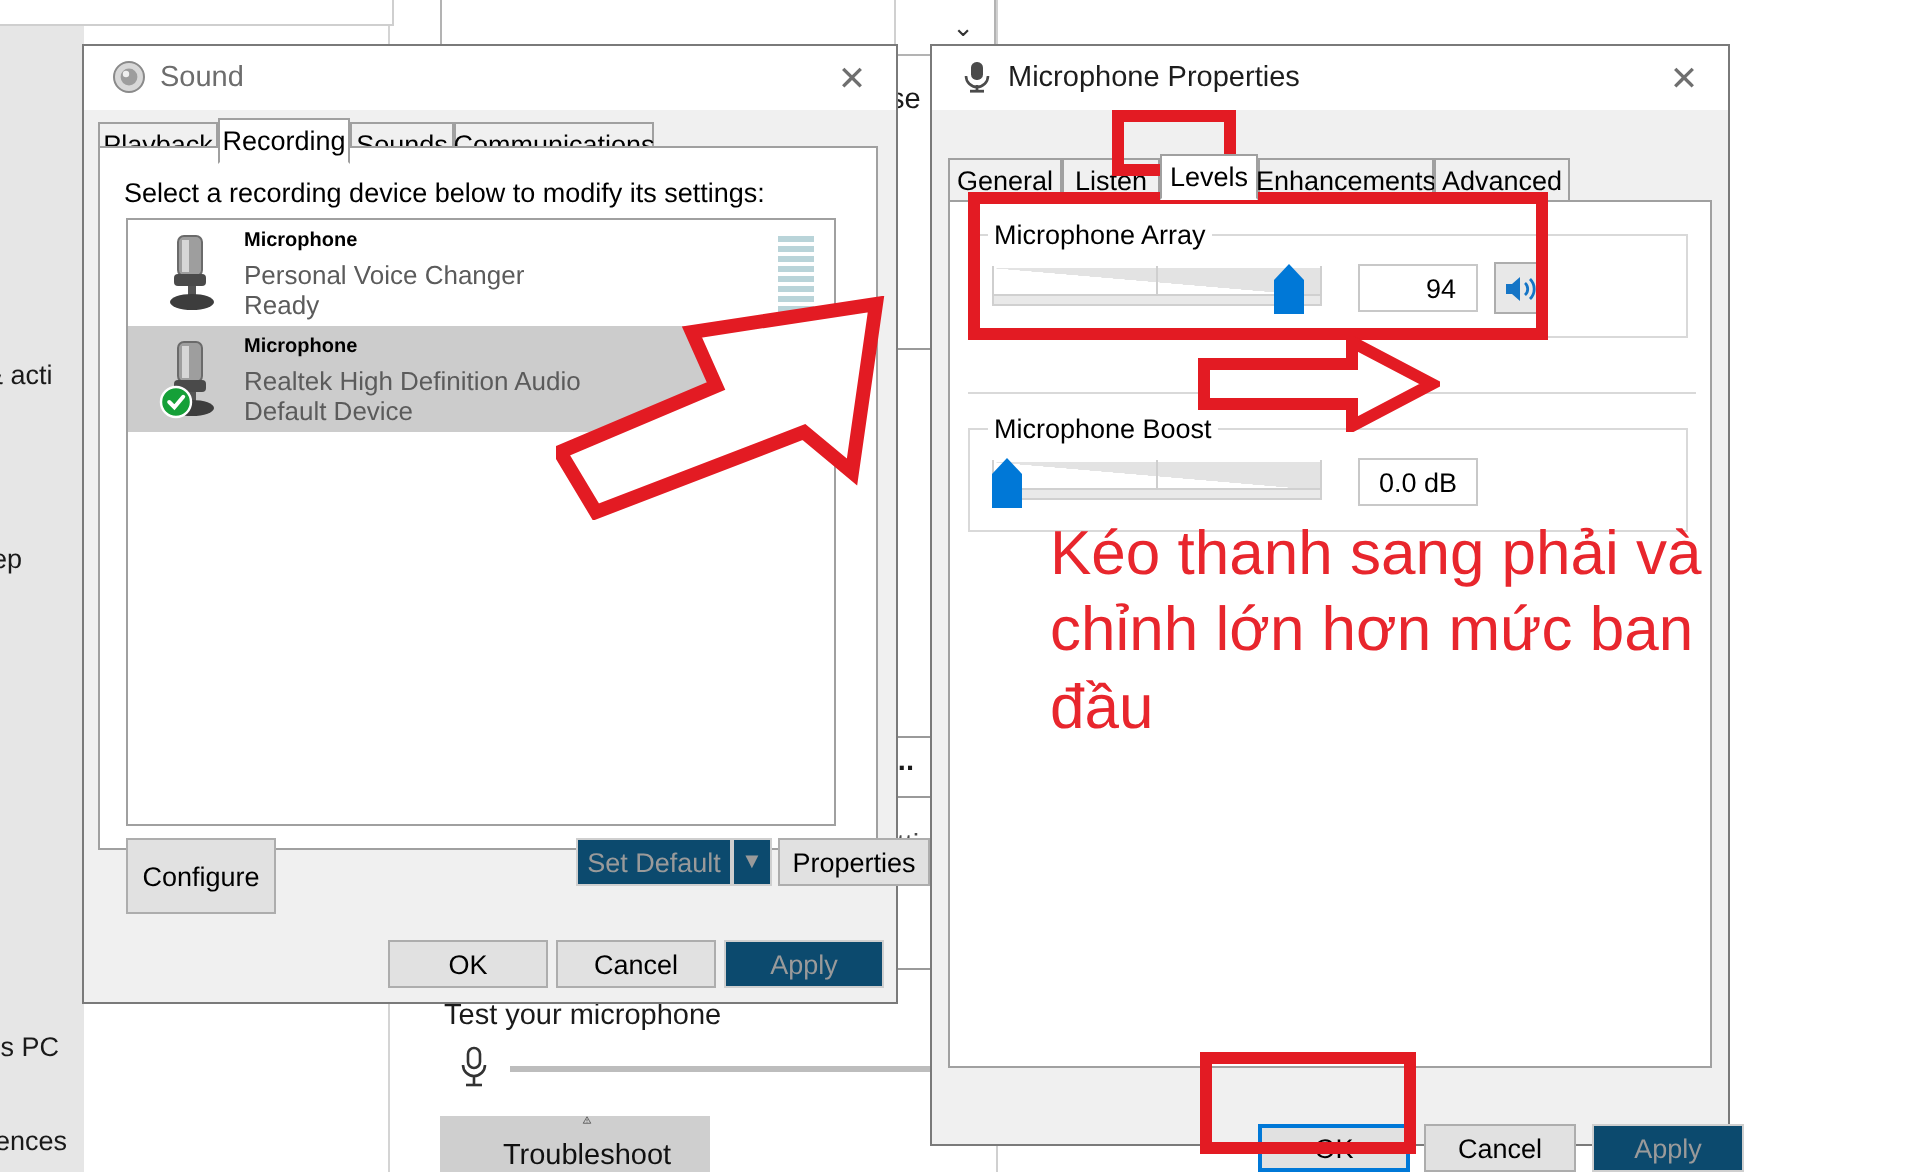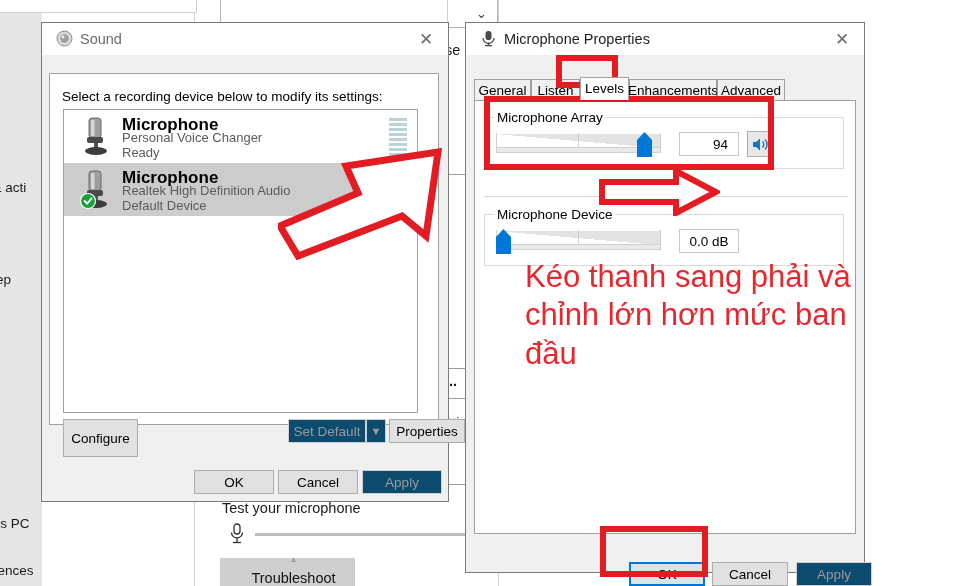--- a/index.html
+++ b/index.html
@@ -82,21 +82,21 @@
 
   
   #sound-dialog{left:41px;top:22px;width:406px;height:478px;}
   #sound-hint{position:absolute;left:20px;top:66px;font-size:13.5px;color:#000;white-space:nowrap;}
   #device-list{
     position:absolute;left:21px;top:86px;width:355px;height:304px;
     background:#fff;border:1px solid #a0a0a0;box-sizing:border-box;overflow:hidden;
   }
   .device-row{position:relative;height:53px;padding-left:58px;box-sizing:border-box;}
   .device-row.selected{background:#cccccc;}
-  .device-row .dname{position:absolute;left:58px;top:5px;font-size:17px;font-weight:bold;color:#000;}
+  .device-row .dname{position:absolute;left:58px;top:5px;font-size:10px;font-weight:bold;color:#000;}
   .device-row .ddesc{position:absolute;left:58px;top:20px;font-size:13px;color:#5b5b5b;}
   .device-row .dstat{position:absolute;left:58px;top:35px;font-size:13px;color:#5b5b5b;}
   .device-row .dicon{position:absolute;left:12px;top:6px;width:40px;height:42px;}
   .vu{position:absolute;right:10px;top:8px;width:18px;}
   .vu i{display:block;height:3px;margin-bottom:2px;background:#b9d4d9;}
   .vu.dim i{background:#c7d9dd;}
 
   
   #mic-dialog{left:465px;top:22px;width:398px;height:549px;}
   #mic-tabbody{position:absolute;left:8px;top:77px;width:382px;height:434px;}
@@ -195,20 +195,26 @@
   <div class="win-title">
     <svg class="wt-icon" viewBox="0 0 17 17">
       <circle cx="8.5" cy="8.5" r="7.5" fill="#d8d8d8" stroke="#8a8a8a" stroke-width="1"></circle>
       <circle cx="8.5" cy="8.5" r="4.2" fill="#9d9d9d"></circle>
       <circle cx="7" cy="7" r="1.6" fill="#efefef"></circle>
     </svg>
     <span class="wt-text">Sound</span>
     <span class="win-close">✕</span>
   </div>
 
+  <div class="tabstrip" style="margin-left:7px;margin-top:4px;width:390px;">
+    <div class="tab" style="left:0px;width:60px;">Playback</div>
+    <div class="tab active" style="left:60px;width:66px;">Recording</div>
+    <div class="tab" style="left:126px;width:52px;">Sounds</div>
+    <div class="tab" style="left:178px;width:100px;">Communications</div>
+  </div>
 
   <div class="tabbody abs" style="left:7px;top:50px;width:390px;height:352px;"></div>
 
   <div id="sound-hint">Select a recording device below to modify its settings:</div>
 
   <div id="device-list">
 
     <div class="device-row">
       <svg class="dicon" viewBox="0 0 40 42">
         <rect x="13" y="2" width="12" height="20" rx="3" fill="#9e9e9e" stroke="#6a6a6a" stroke-width="1"></rect>
@@ -316,21 +322,21 @@
           <path d="M2 6 h3 L9 2.5 v12 L5 11 H2 Z" fill="#1575c6"></path>
           <path d="M11.5 5.5 a4 4 0 0 1 0 6" fill="none" stroke="#1575c6" stroke-width="1.4"></path>
           <path d="M14 3.5 a7 7 0 0 1 0 10" fill="none" stroke="#1575c6" stroke-width="1.4"></path>
         </svg>
       </div>
     </div>
 
     <div class="abs" style="left:9px;top:95px;width:364px;height:1px;background:#d9d9d9;"></div>
 
     <div class="group" style="left:9px;top:113px;width:360px;height:52px;">
-      <span class="glabel">Microphone Device</span>
+      <span class="glabel">Microphone Boost</span>
 
       <div class="slider" style="left:11px;top:11px;width:165px;height:28px;">
         <div class="wedge"></div>
         <div class="track"></div>
         <div class="tick" style="left:0px;"></div>
         <div class="tick" style="left:82px;"></div>
         <div class="tick" style="left:164px;"></div>
         <div class="thumb" id="mic-boost-thumb" style="left: 0px;"></div>
       </div>
 

